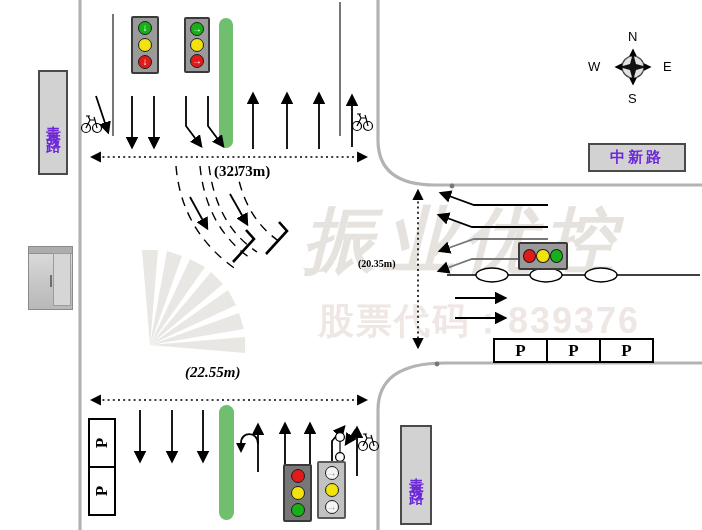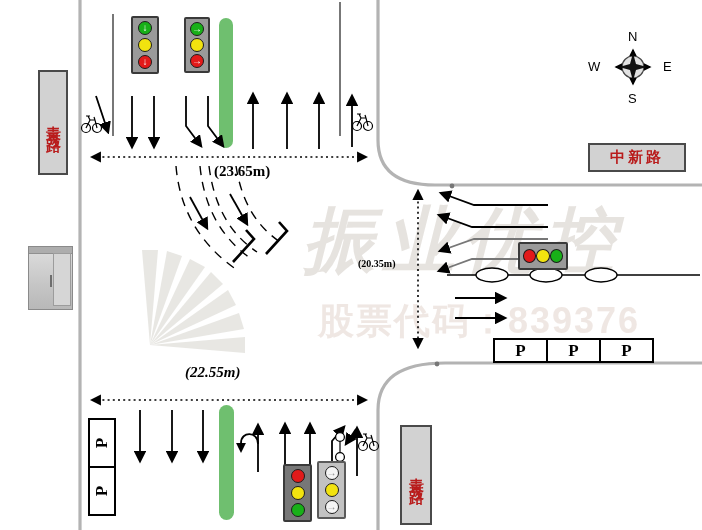--- a/index.html
+++ b/index.html
@@ -7,21 +7,21 @@
          font-family:"Liberation Sans",sans-serif;}
   
   .wm{position:absolute;z-index:0;font-weight:bold;white-space:nowrap;}
   .wm-brand{left:303px;top:193px;font-size:72px;letter-spacing:8px;color:rgba(213,209,201,0.60);font-style:italic;}
   .wm-stock{left:318px;top:297px;font-size:36px;letter-spacing:2px;color:rgba(231,218,212,0.65);}
   
   .median{position:absolute;background:#6fbf6f;border-radius:8px;z-index:1;}
   
   svg.linework{position:absolute;left:0;top:0;z-index:1;}
   
-  .roadlabel{position:absolute;background:#d2d2d2;border:2px solid #4a4a4a;color:#b91c1c;
+  .roadlabel{position:absolute;background:#d2d2d2;border:2px solid #4a4a4a;color:#6d28d9;
              font-weight:bold;display:flex;align-items:center;justify-content:center;z-index:2;box-sizing:border-box;}
   .roadlabel.vert{writing-mode:vertical-rl;text-orientation:upright;letter-spacing:6px;font-size:15px;}
   .roadlabel.horiz{font-size:15px;letter-spacing:3px;}
   
   .measure{position:absolute;font-family:"Liberation Serif",serif;font-weight:bold;
            font-size:15px;color:#000;z-index:2;white-space:nowrap;}
   
   .tl{position:absolute;display:flex;align-items:center;justify-content:space-between;
       padding:3px;background:#9a9a9a;border:2px solid #3a3a3a;border-radius:2px;z-index:2;box-sizing:border-box;}
   .tl.v{flex-direction:column;}
@@ -201,21 +201,21 @@
         <line x1="633" y1="67" x2="650" y2="67" marker-end="url(#ahs)"></line>
       </g>
       <path d="M633,53 L636,64 L647,67 L636,70 L633,81 L630,70 L619,67 L630,64 Z" fill="#111"></path>
     </g>
   </svg>
 
   <div class="roadlabel vert" style="left:38px;top:70px;width:30px;height:105px;">青秀路</div>
   <div class="roadlabel horiz" style="left:588px;top:143px;width:98px;height:29px;">中新路</div>
   <div class="roadlabel vert" style="left:400px;top:425px;width:32px;height:100px;">青秀路</div>
 
-  <div class="measure" style="left:214px;top:163px;">(23.65m)</div>
+  <div class="measure" style="left:214px;top:163px;">(32.73m)</div>
   <div class="measure" style="left:358px;top:258px;font-size:10px;">(20.35m)</div>
   <div class="measure" style="left:185px;top:364px;font-style:italic;">(22.55m)</div>
 
   <div class="cletter" style="left:628px;top:29px;">N</div>
   <div class="cletter" style="left:588px;top:59px;">W</div>
   <div class="cletter" style="left:663px;top:59px;">E</div>
   <div class="cletter" style="left:628px;top:91px;">S</div>
 
   <div class="tl v" style="left:131px;top:16px;width:28px;height:58px;">
     <span class="lens grn">

